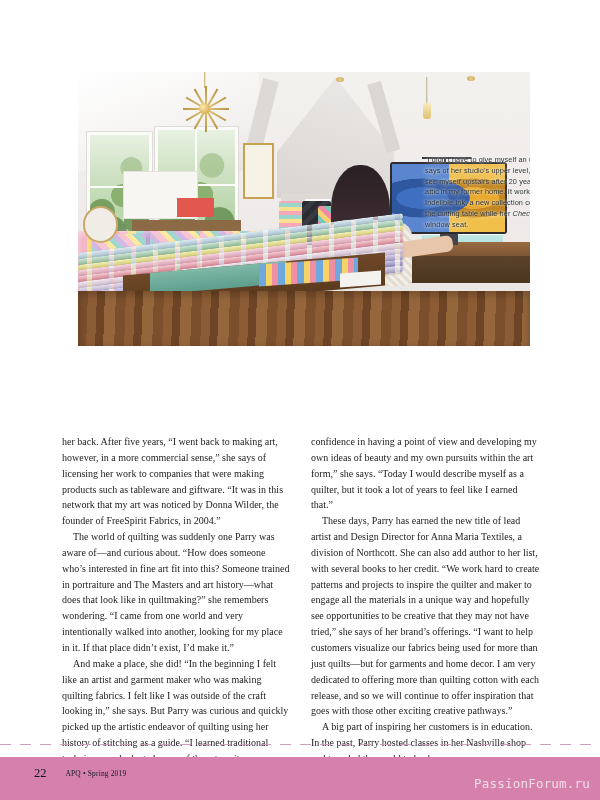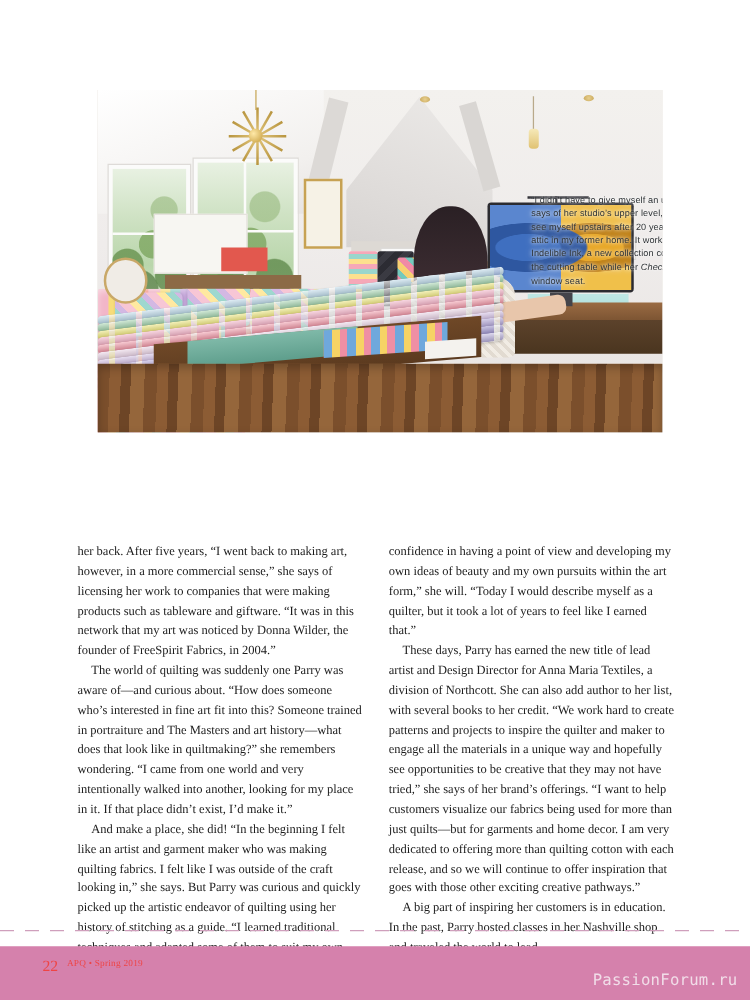--- a/index.html
+++ b/index.html
@@ -400,23 +400,23 @@
     top: 757px;
     width: 600px;
     height: 43px;
     background: #d581ac;
   }
   .folio {
     position: absolute;
     left: 34px;
     top: 766px;
     display: flex;
-    align-items: flex-start;
-    gap: 7px;
-    color: #ef4444;
+    align-items: center;
+    gap: 19px;
+    color: #0f172a;
     z-index: 3;
   }
   .folio-number {
     font-family: "Liberation Serif", serif;
     font-size: 12.5px;
   }
   .folio-label {
     font-family: "Liberation Serif", serif;
     font-size: 7.4px;
     letter-spacing: .2px;
@@ -549,21 +549,21 @@
   </div>
 
 
   <div class="columns">
     <div class="col">
       <p>her back. After five years, “I went back to making art, however, in a more commercial sense,” she says of licensing her work to companies that were making products such as tableware and giftware. “It was in this network that my art was noticed by Donna Wilder, the founder of FreeSpirit Fabrics, in 2004.”</p>
       <p class="indent">The world of quilting was suddenly one Parry was aware of—and curious about. “How does someone who’s interested in fine art fit into this? Someone trained in portraiture and The Masters and art history—what does that look like in quiltmaking?” she remembers wondering. “I came from one world and very intentionally walked into another, looking for my place in it. If that place didn’t exist, I’d make it.”</p>
       <p class="indent">And make a place, she did! “In the beginning I felt like an artist and garment maker who was making quilting fabrics. I felt like I was outside of the craft looking in,” she says. But Parry was curious and quickly picked up the artistic endeavor of quilting using her history of stitching as a guide. “I learned traditional techniques and adapted some of them to suit my own sensibilities and efficiencies. I gained</p>
     </div>
     <div class="col">
-      <p>confidence in having a point of view and developing my own ideas of beauty and my own pursuits within the art form,” she will. “Today I would describe myself as a quilter, but it took a lot of years to feel like I earned that.”</p>
+      <p>confidence in having a point of view and developing my own ideas of beauty and my own pursuits within the art form,” she says. “Today I would describe myself as a quilter, but it took a lot of years to feel like I earned that.”</p>
       <p class="indent">These days, Parry has earned the new title of lead artist and Design Director for Anna Maria Textiles, a division of Northcott. She can also add author to her list, with several books to her credit. “We work hard to create patterns and projects to inspire the quilter and maker to engage all the materials in a unique way and hopefully see opportunities to be creative that they may not have tried,” she says of her brand’s offerings. “I want to help customers visualize our fabrics being used for more than just quilts—but for garments and home decor. I am very dedicated to offering more than quilting cotton with each release, and so we will continue to offer inspiration that goes with those other exciting creative pathways.”</p>
       <p class="indent">A big part of inspiring her customers is in education. In the past, Parry hosted classes in her Nashville shop and traveled the world to lead</p>
     </div>
   </div>
 
   <div class="dashed-rule"></div>
   <div class="footer-band"></div>
   <div class="folio">
     <span class="folio-number">22</span>
     <span class="folio-label">APQ • Spring 2019</span>

